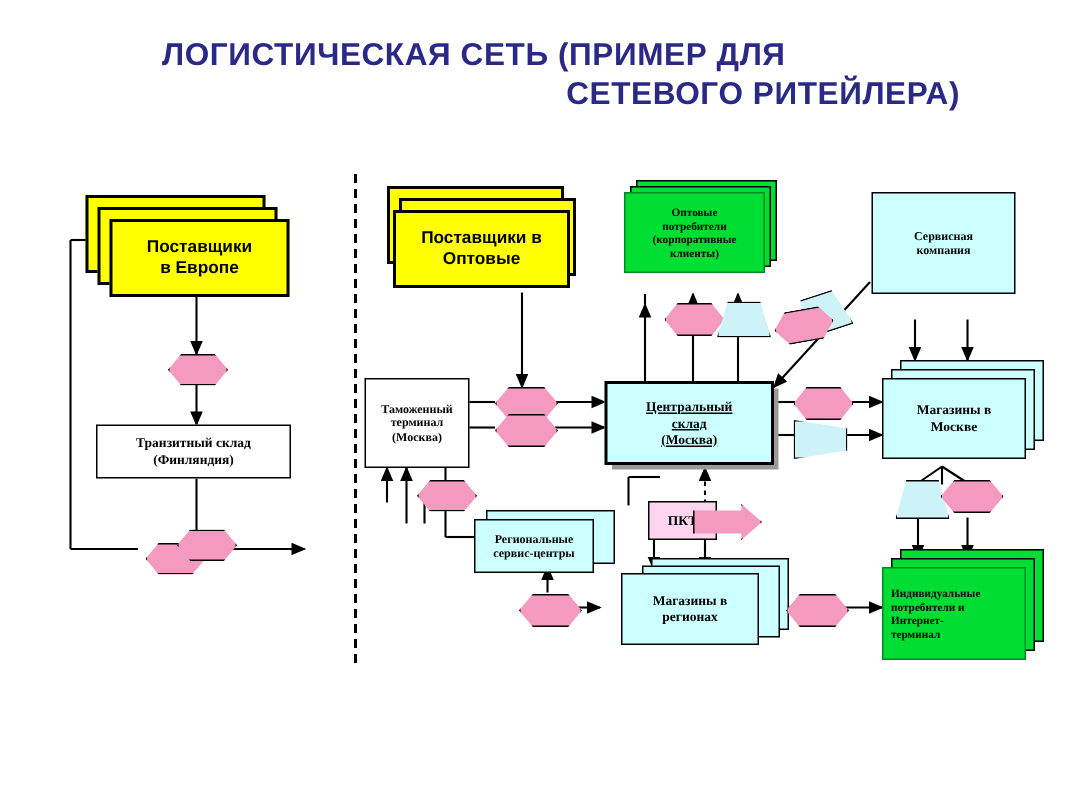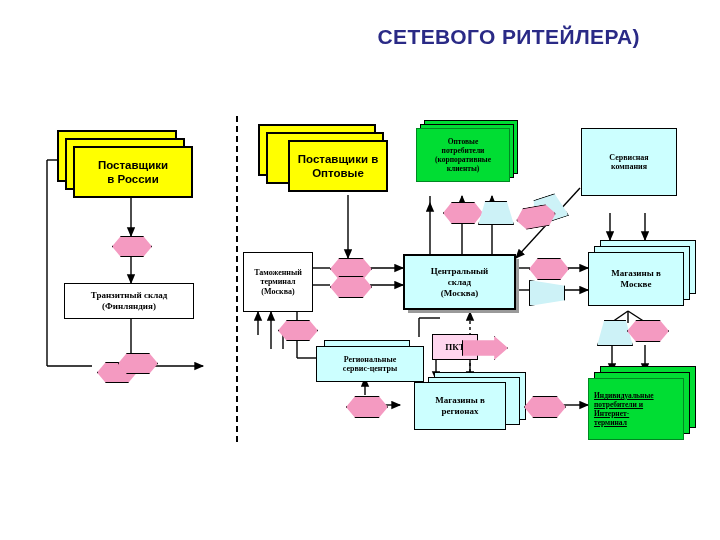--- a/index.html
+++ b/index.html
@@ -60,20 +60,21 @@
   
   #divider{position:absolute;left:236px;top:116px;width:0;height:326px;
            border-left:2px dashed #000;z-index:4;}
 </style>
 </head>
 <body>
 
 <div id="stage">
 
   <div id="title">
+    <span class="l1">ЛОГИСТИЧЕСКАЯ СЕТЬ (ПРИМЕР ДЛЯ</span>
     <span class="l2">СЕТЕВОГО РИТЕЙЛЕРА)</span>
   </div>
 
   <svg id="wires" viewBox="0 0 720 540">
     <defs>
       <marker id="ah" markerWidth="8" markerHeight="8" refX="6.2" refY="3" orient="auto">
         <path d="M0,0 L7,3 L0,6 z" fill="#000"></path>
       </marker>
       <marker id="ahs" markerWidth="7" markerHeight="7" refX="5.4" refY="2.6" orient="auto">
         <path d="M0,0 L6,2.6 L0,5.2 z" fill="#000"></path>
@@ -154,27 +155,27 @@
     </g>
   </svg>
 
   <div id="divider"></div>
 
   <div class="stack yellow" style="left:57px;top:130px;width:120px;height:52px;background:#ffff00;"></div>
   <div class="stack yellow" style="left:65px;top:138px;width:120px;height:52px;background:#ffff00;"></div>
   <div class="node yellow t11" style="left:73px;top:146px;width:120px;height:52px;">
     <span class="txt">
       <span>Поставщики</span><br>
-      <span>в России</span>
+      <span>в Европе</span>
     </span>
   </div>
 
   <div class="stack yellow" style="left:258px;top:124px;width:118px;height:52px;background:#ffff00;"></div>
   <div class="stack yellow" style="left:266px;top:132px;width:118px;height:52px;background:#ffff00;"></div>
-  <div class="node yellow t11" style="left:288px;top:140px;width:100px;height:52px;text-align:center;">
+  <div class="node yellow t11" style="left:262px;top:140px;width:118px;height:52px;text-align:center;">
     <span class="txt">
       <span>Поставщики в</span><br>
       <span>Оптовые</span>
     </span>
   </div>
 
   <div class="stack green" style="left:424px;top:120px;width:94px;height:54px;background:#00dd33;"></div>
   <div class="stack green" style="left:420px;top:124px;width:94px;height:54px;background:#00dd33;"></div>
   <div class="node green t75" style="left:416px;top:128px;width:94px;height:54px;">
     <span class="txt">
@@ -200,40 +201,40 @@
   </div>
 
   <div class="node white t8" style="left:243px;top:252px;width:70px;height:60px;">
     <span class="txt">
       <span>Таможенный</span><br>
       <span>терминал</span><br>
       <span>(Москва)</span>
     </span>
   </div>
 
-  <div class="node cyan t9 shaded" style="left:403px;top:254px;width:113px;height:56px;border-width:2px;">
+  <div class="node cyan t9 shaded" style="left:403px;top:254px;width:113px;height:56px;border-width:2px;text-decoration:underline;">
     <span class="txt">
       <span>Центральный</span><br>
       <span>склад</span><br>
       <span>(Москва)</span>
     </span>
   </div>
 
   <div class="stack cyan" style="left:600px;top:240px;width:96px;height:54px;background:#ccffff;"></div>
   <div class="stack cyan" style="left:594px;top:246px;width:96px;height:54px;background:#ccffff;"></div>
   <div class="node cyan t9" style="left:588px;top:252px;width:96px;height:54px;">
     <span class="txt">
       <span>Магазины в</span><br>
       <span>Москве</span>
     </span>
   </div>
 
 
   <div class="stack cyan" style="left:324px;top:340px;width:86px;height:36px;background:#ccffff;"></div>
-  <div class="node cyan t8" style="left:316px;top:346px;width:108px;height:36px;">
+  <div class="node cyan t8" style="left:316px;top:346px;width:80px;height:36px;">
     <span class="txt">
       <span>Региональные</span><br>
       <span>сервис-центры</span>
     </span>
   </div>
 
   <div class="node pinkbox t9" style="left:432px;top:334px;width:46px;height:26px;">
     <span class="txt">ПКТ</span>
   </div>
 
@@ -241,21 +242,21 @@
   <div class="stack cyan" style="left:428px;top:377px;width:92px;height:48px;background:#ccffff;"></div>
   <div class="node cyan t9" style="left:414px;top:382px;width:92px;height:48px;border-radius:0 0 0 0;">
     <span class="txt">
       <span>Магазины в</span><br>
       <span>регионах</span>
     </span>
   </div>
 
   <div class="stack green" style="left:600px;top:366px;width:96px;height:62px;background:#00dd33;"></div>
   <div class="stack green" style="left:594px;top:372px;width:96px;height:62px;background:#00dd33;"></div>
-  <div class="node green t75" style="left:588px;top:378px;width:96px;height:62px;text-decoration:underline;">
+  <div class="node green t75" style="left:588px;top:378px;width:96px;height:62px;">
     <span class="txt" style="text-align:left;padding-left:5px;">
       <span>Индивидуальные</span><br>
       <span>потребители и</span><br>
       <span>Интернет-</span><br>
       <span>терминал</span>
     </span>
   </div>
 
   <div class="hex" style="left:112px;top:236px;width:38px;height:19px;"></div>
 

